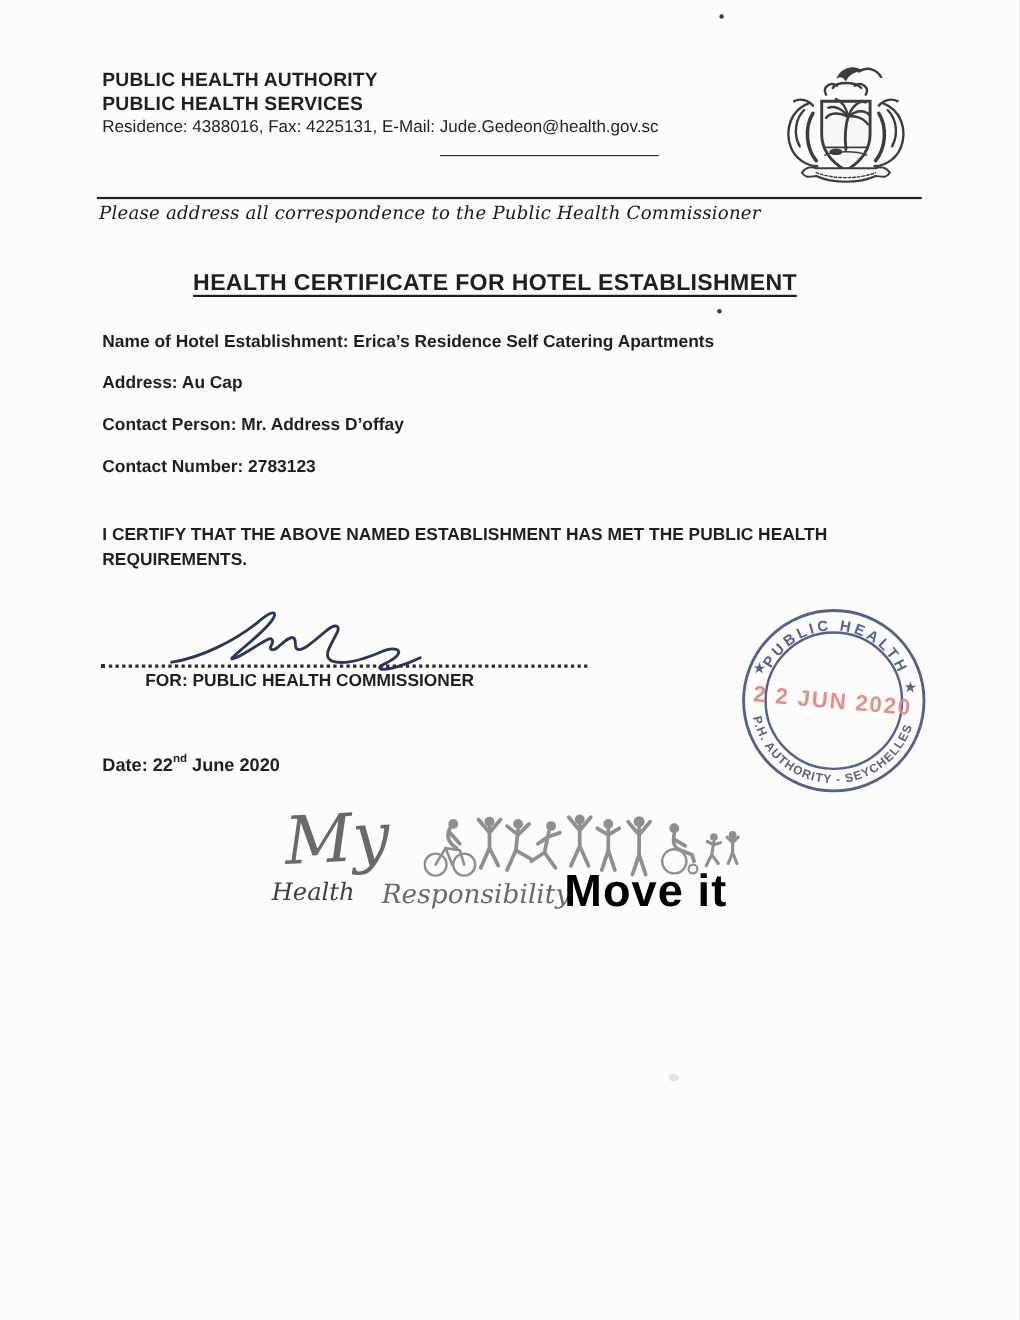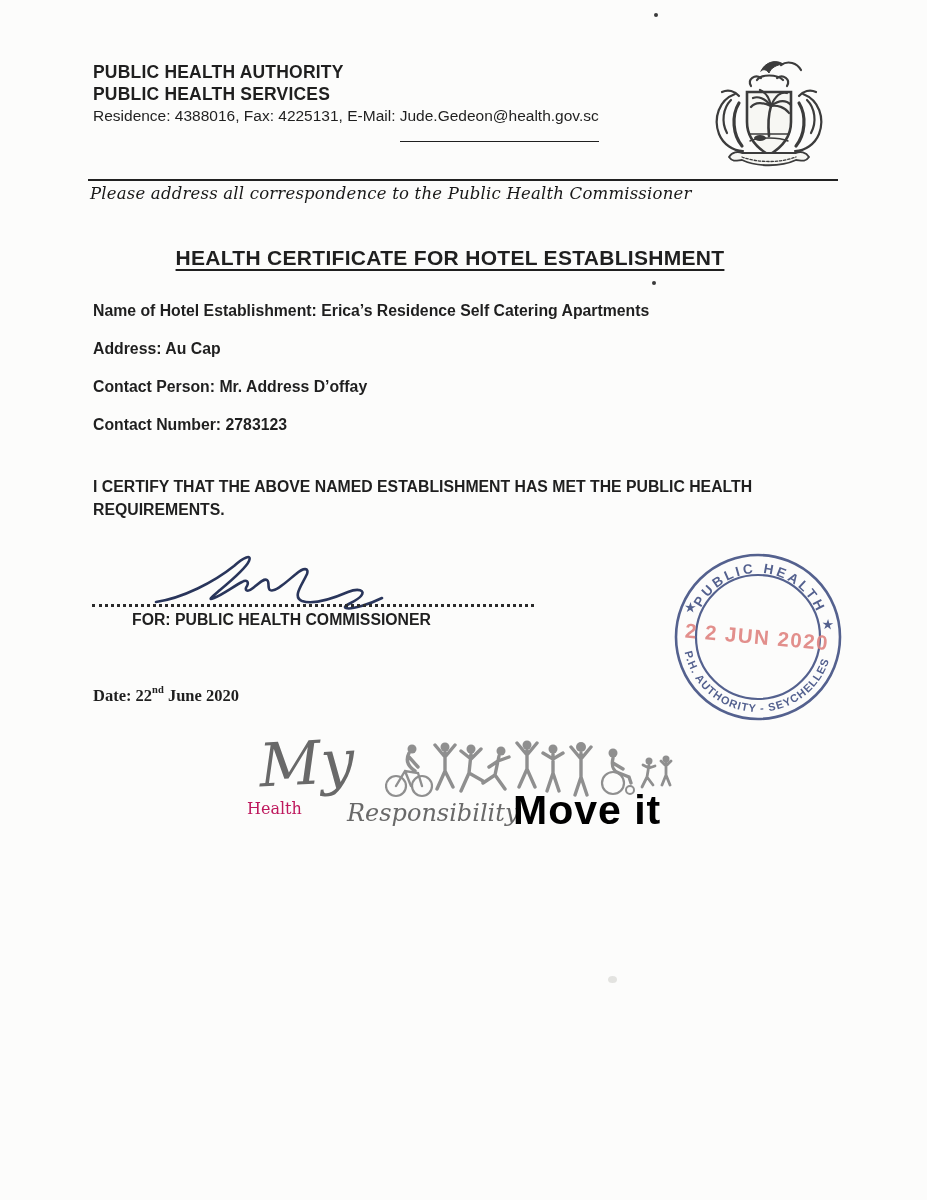--- a/index.html
+++ b/index.html
@@ -35,36 +35,36 @@
   }
 
   .field { left:93px; font-weight:bold; font-size:15.8px; white-space:nowrap; }
 
   .certify { left:93px; top:475px; width:745px; font-weight:bold; font-size:15.8px; line-height:23px; }
 
   .signature-svg { left:148px; top:552px; width:240px; height:62px; }
   .dotted-line { left:92px; top:592px; width:442px; height:12px; border-bottom:3px dotted #2b2b2b; }
   .signed-for { left:93px; top:611px; font-weight:bold; font-size:15.8px;margin-left:39px; }
 
-  .date-line { left:93px; top:685px; font-weight:bold; font-size:16.5px;font-family:Liberation Serif, serif; }
+  .date-line { left:93px; top:685px; font-weight:bold; font-size:16.5px; }
   .date-line sup { font-size:10.5px; position:relative; top:-1px; font-weight:bold; }
 
   .stamp { left:670px; top:549px; width:176px; height:176px; }
   .stamp text { font-family:"Liberation Sans", sans-serif; font-weight:bold; }
 
   
   .campaign { left:245px; top:733px; width:450px; height:125px; color:#6e6e6e; }
   .c-my {
     position:absolute; left:14px; top:0px;
     font-family:"DejaVu Serif", serif; font-style:italic;
     font-size:60px; line-height:60px; color:#696969; transform:rotate(-3deg);
   }
   .c-health {
     position:absolute; left:2px; top:66px;
-    font-family:"DejaVu Serif", serif; font-size:16px; color:#be185d;
+    font-family:"DejaVu Serif", serif; font-style:italic; font-size:22px; color:#404040;
   }
   .c-resp {
     position:absolute; left:102px; top:66px;
     font-family:"DejaVu Serif", serif; font-style:italic; font-size:24px; color:#696969;
   }
   .c-figures { position:absolute; left:140px; top:4px; width:295px; height:64px; }
   .c-move {
     position:absolute; left:268px; top:54px;
     font-weight:bold; font-size:41px; letter-spacing:1px; color:#000000;
     font-family:"Liberation Sans", sans-serif;

